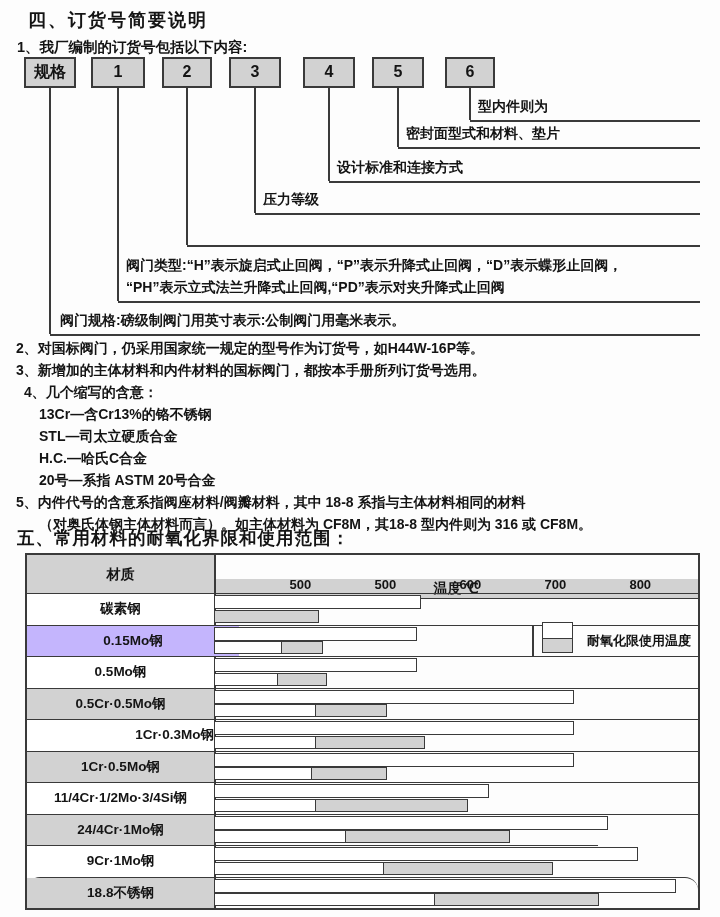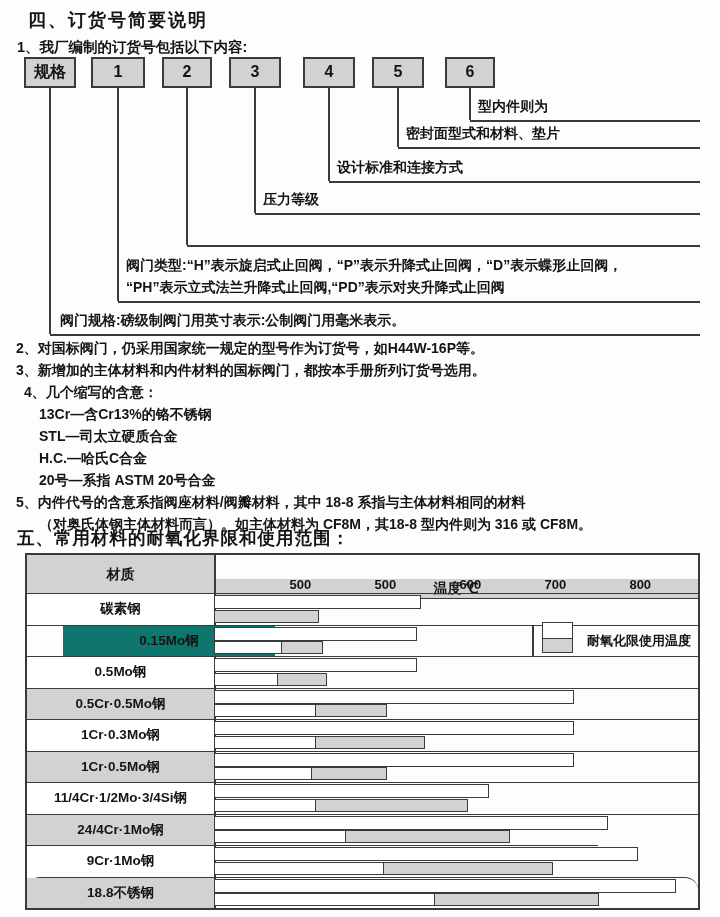--- a/index.html
+++ b/index.html
@@ -90,21 +90,21 @@
       <div style="position: absolute; left: 613.279px; top: 20px; height: 18px; line-height: 19px; font-size: 13px; transform: translateX(-50%);">800</div>
       <div style="position: absolute; left: 187px; top: 0px; width: 1.5px; height: 353px; background: rgb(58, 58, 58);"></div>
       <div style="position: absolute; left: 0px; top: 38px; width: 671px; height: 31.5px; border-top: 1.5px solid rgb(58, 58, 58);">
         <div class="cellcenter" style="position: absolute; left: 0px; top: 0px; width: 187px; height: 100%; background: rgb(255, 255, 255); line-height: 29.5px; font-size: 13.5px;">碳素钢</div>
         <div class="bar" style="position: absolute; left: 187px; top: 1px; width: 206.894px; height: 14px;"></div>
         <div class="bar" style="position: absolute; left: 187px; top: 15.5px; width: 104.947px; height: 13px;">
           <div class="grayfill" style="position: absolute; inset: 0px;"></div>
         </div>
       </div>
       <div style="position: absolute; left: 0px; top: 69.5px; width: 671px; height: 31.5px; border-top: 1.5px solid rgb(58, 58, 58);">
-        <div class="cellcenter" style="position: absolute; left: 0px; top: 0px; width: 212px; height: 100%; background: #0f766e; line-height: 29.5px; font-size: 13.5px; margin-left: 36px;">0.15Mo钢</div>
+        <div class="cellcenter" style="position: absolute; left: 0px; top: 0px; width: 212px; height: 100%; background: #c4b5fd; line-height: 29.5px; font-size: 13.5px;">0.15Mo钢</div>
         <div class="bar" style="position: absolute; left: 187px; top: 1px; width: 202.646px; height: 14px;"></div>
         <div class="bar" style="position: absolute; left: 187px; top: 15.5px; width: 109.195px; height: 13px;">
           <div class="grayfill" style="position: absolute; inset: 0px 0px 0px 66.4646px; border-left: 1.5px solid rgb(58, 58, 58);"></div>
         </div>
         <div style="position: absolute; left: 505px; top: 0px; width: 1.5px; height: 100%; background: rgb(58, 58, 58);"></div>
         <div style="position: absolute; left: 515px; top: -4px; width: 31px; height: 31px; background: rgb(255, 255, 255); border: 1.5px solid rgb(58, 58, 58); z-index: 3;">
           <div class="grayfill" style="position: absolute; left: 0px; right: 0px; bottom: 0px; height: 14px; border-top: 1.5px solid rgb(58, 58, 58);"></div>
         </div>
         <div style="position: absolute; left: 560px; top: 0px; height: 100%; line-height: 29.5px; font-size: 13px; white-space: nowrap; z-index: 3;">耐氧化限使用温度</div>
       </div>
@@ -116,21 +116,21 @@
         </div>
       </div>
       <div style="position: absolute; left: 0px; top: 132.5px; width: 671px; height: 31.5px; border-top: 1.5px solid rgb(58, 58, 58);">
         <div class="cellcenter" style="position: absolute; left: 0px; top: 0px; width: 187px; height: 100%; background: rgb(210, 210, 210); line-height: 29.5px; font-size: 13.5px;">0.5Cr·0.5Mo钢</div>
         <div class="bar" style="position: absolute; left: 187px; top: 1px; width: 359.814px; height: 14px;"></div>
         <div class="bar" style="position: absolute; left: 187px; top: 15.5px; width: 172.912px; height: 13px;">
           <div class="grayfill" style="position: absolute; inset: 0px 0px 0px 100.447px; border-left: 1.5px solid rgb(58, 58, 58);"></div>
         </div>
       </div>
       <div style="position: absolute; left: 0px; top: 164px; width: 671px; height: 31.5px; border-top: 1.5px solid rgb(58, 58, 58);">
-        <div class="cellcenter" style="position: absolute; left: 0px; top: 0px; width: 187px; height: 100%; background: rgb(255, 255, 255); line-height: 29.5px; font-size: 13.5px;">1Cr·0.3Mo钢</div>
+        <div class="cellcenter" style="position: absolute; left: 0px; top: 0px; width: 187px; height: 100%; background: rgb(255, 255, 255); line-height: 29.5px; font-size: 13.5px; text-align: right;">1Cr·0.3Mo钢</div>
         <div class="bar" style="position: absolute; left: 187px; top: 1px; width: 359.814px; height: 14px;"></div>
         <div class="bar" style="position: absolute; left: 187px; top: 15.5px; width: 211.142px; height: 13px;">
           <div class="grayfill" style="position: absolute; inset: 0px 0px 0px 100.447px; border-left: 1.5px solid rgb(58, 58, 58);"></div>
         </div>
       </div>
       <div style="position: absolute; left: 0px; top: 195.5px; width: 671px; height: 31.5px; border-top: 1.5px solid rgb(58, 58, 58);">
         <div class="cellcenter" style="position: absolute; left: 0px; top: 0px; width: 187px; height: 100%; background: rgb(210, 210, 210); line-height: 29.5px; font-size: 13.5px;">1Cr·0.5Mo钢</div>
         <div class="bar" style="position: absolute; left: 187px; top: 1px; width: 359.814px; height: 14px;"></div>
         <div class="bar" style="position: absolute; left: 187px; top: 15.5px; width: 172.912px; height: 13px;">
           <div class="grayfill" style="position: absolute; inset: 0px 0px 0px 96.1991px; border-left: 1.5px solid rgb(58, 58, 58);"></div>

